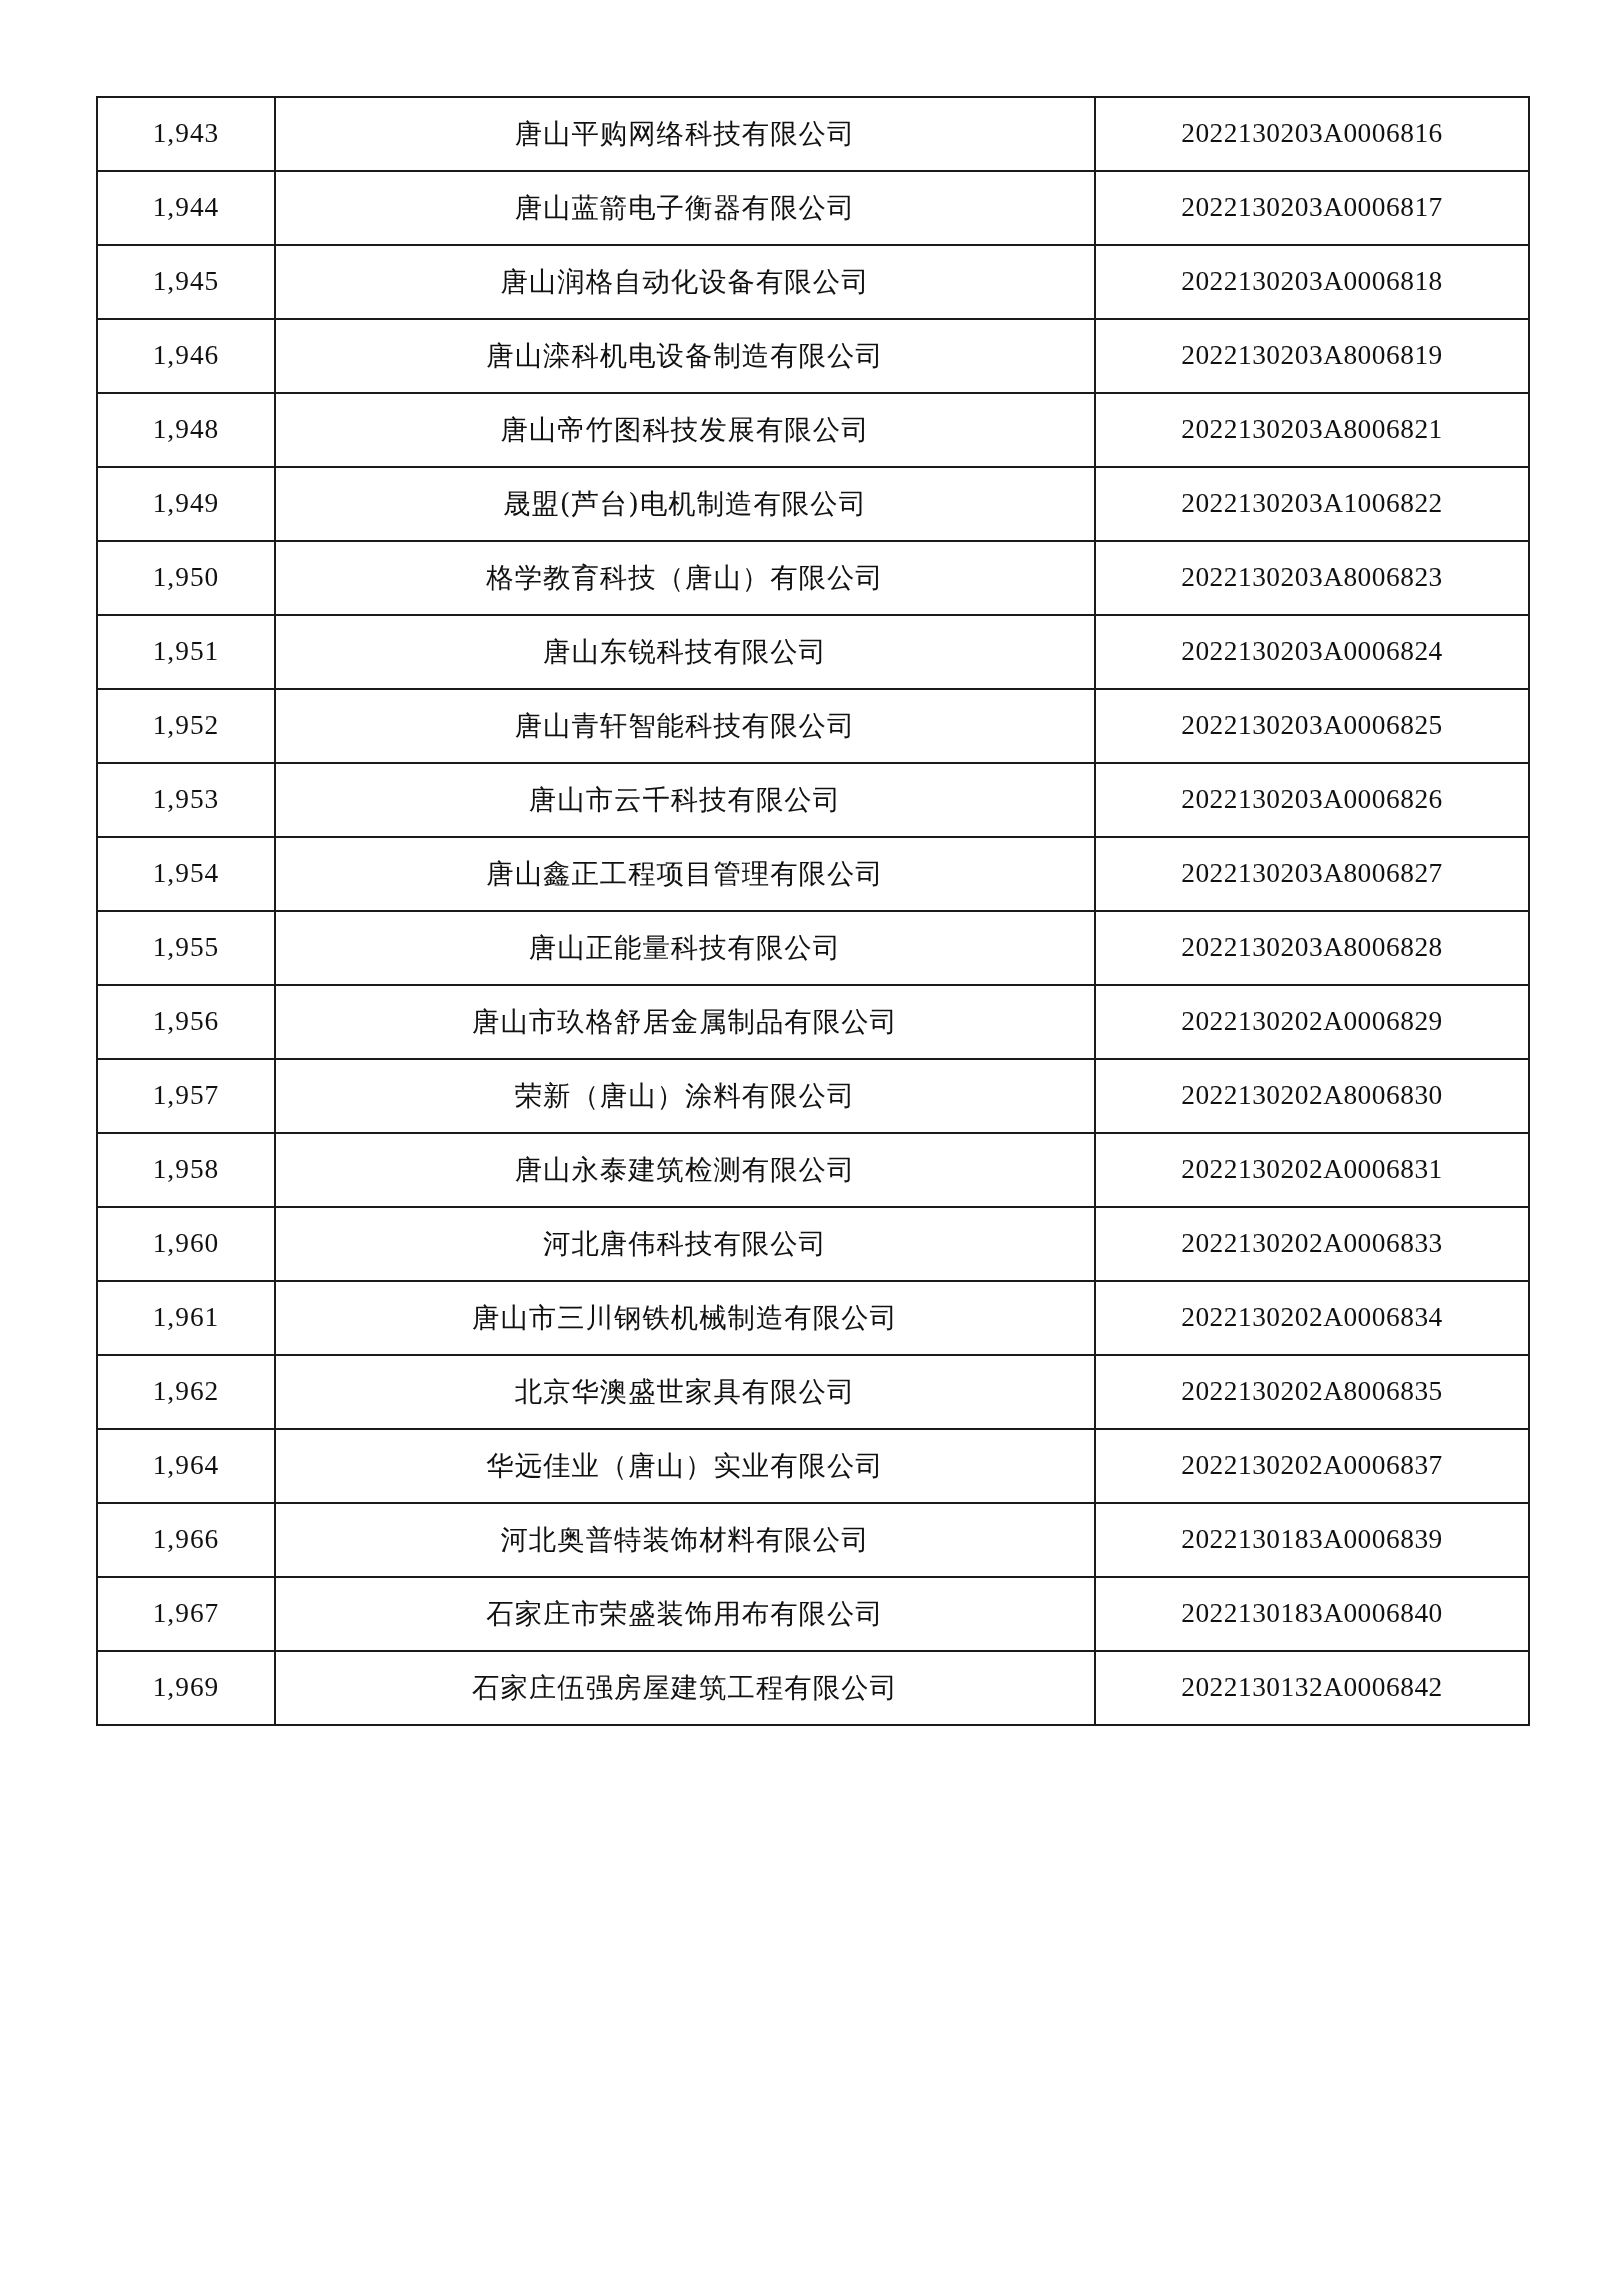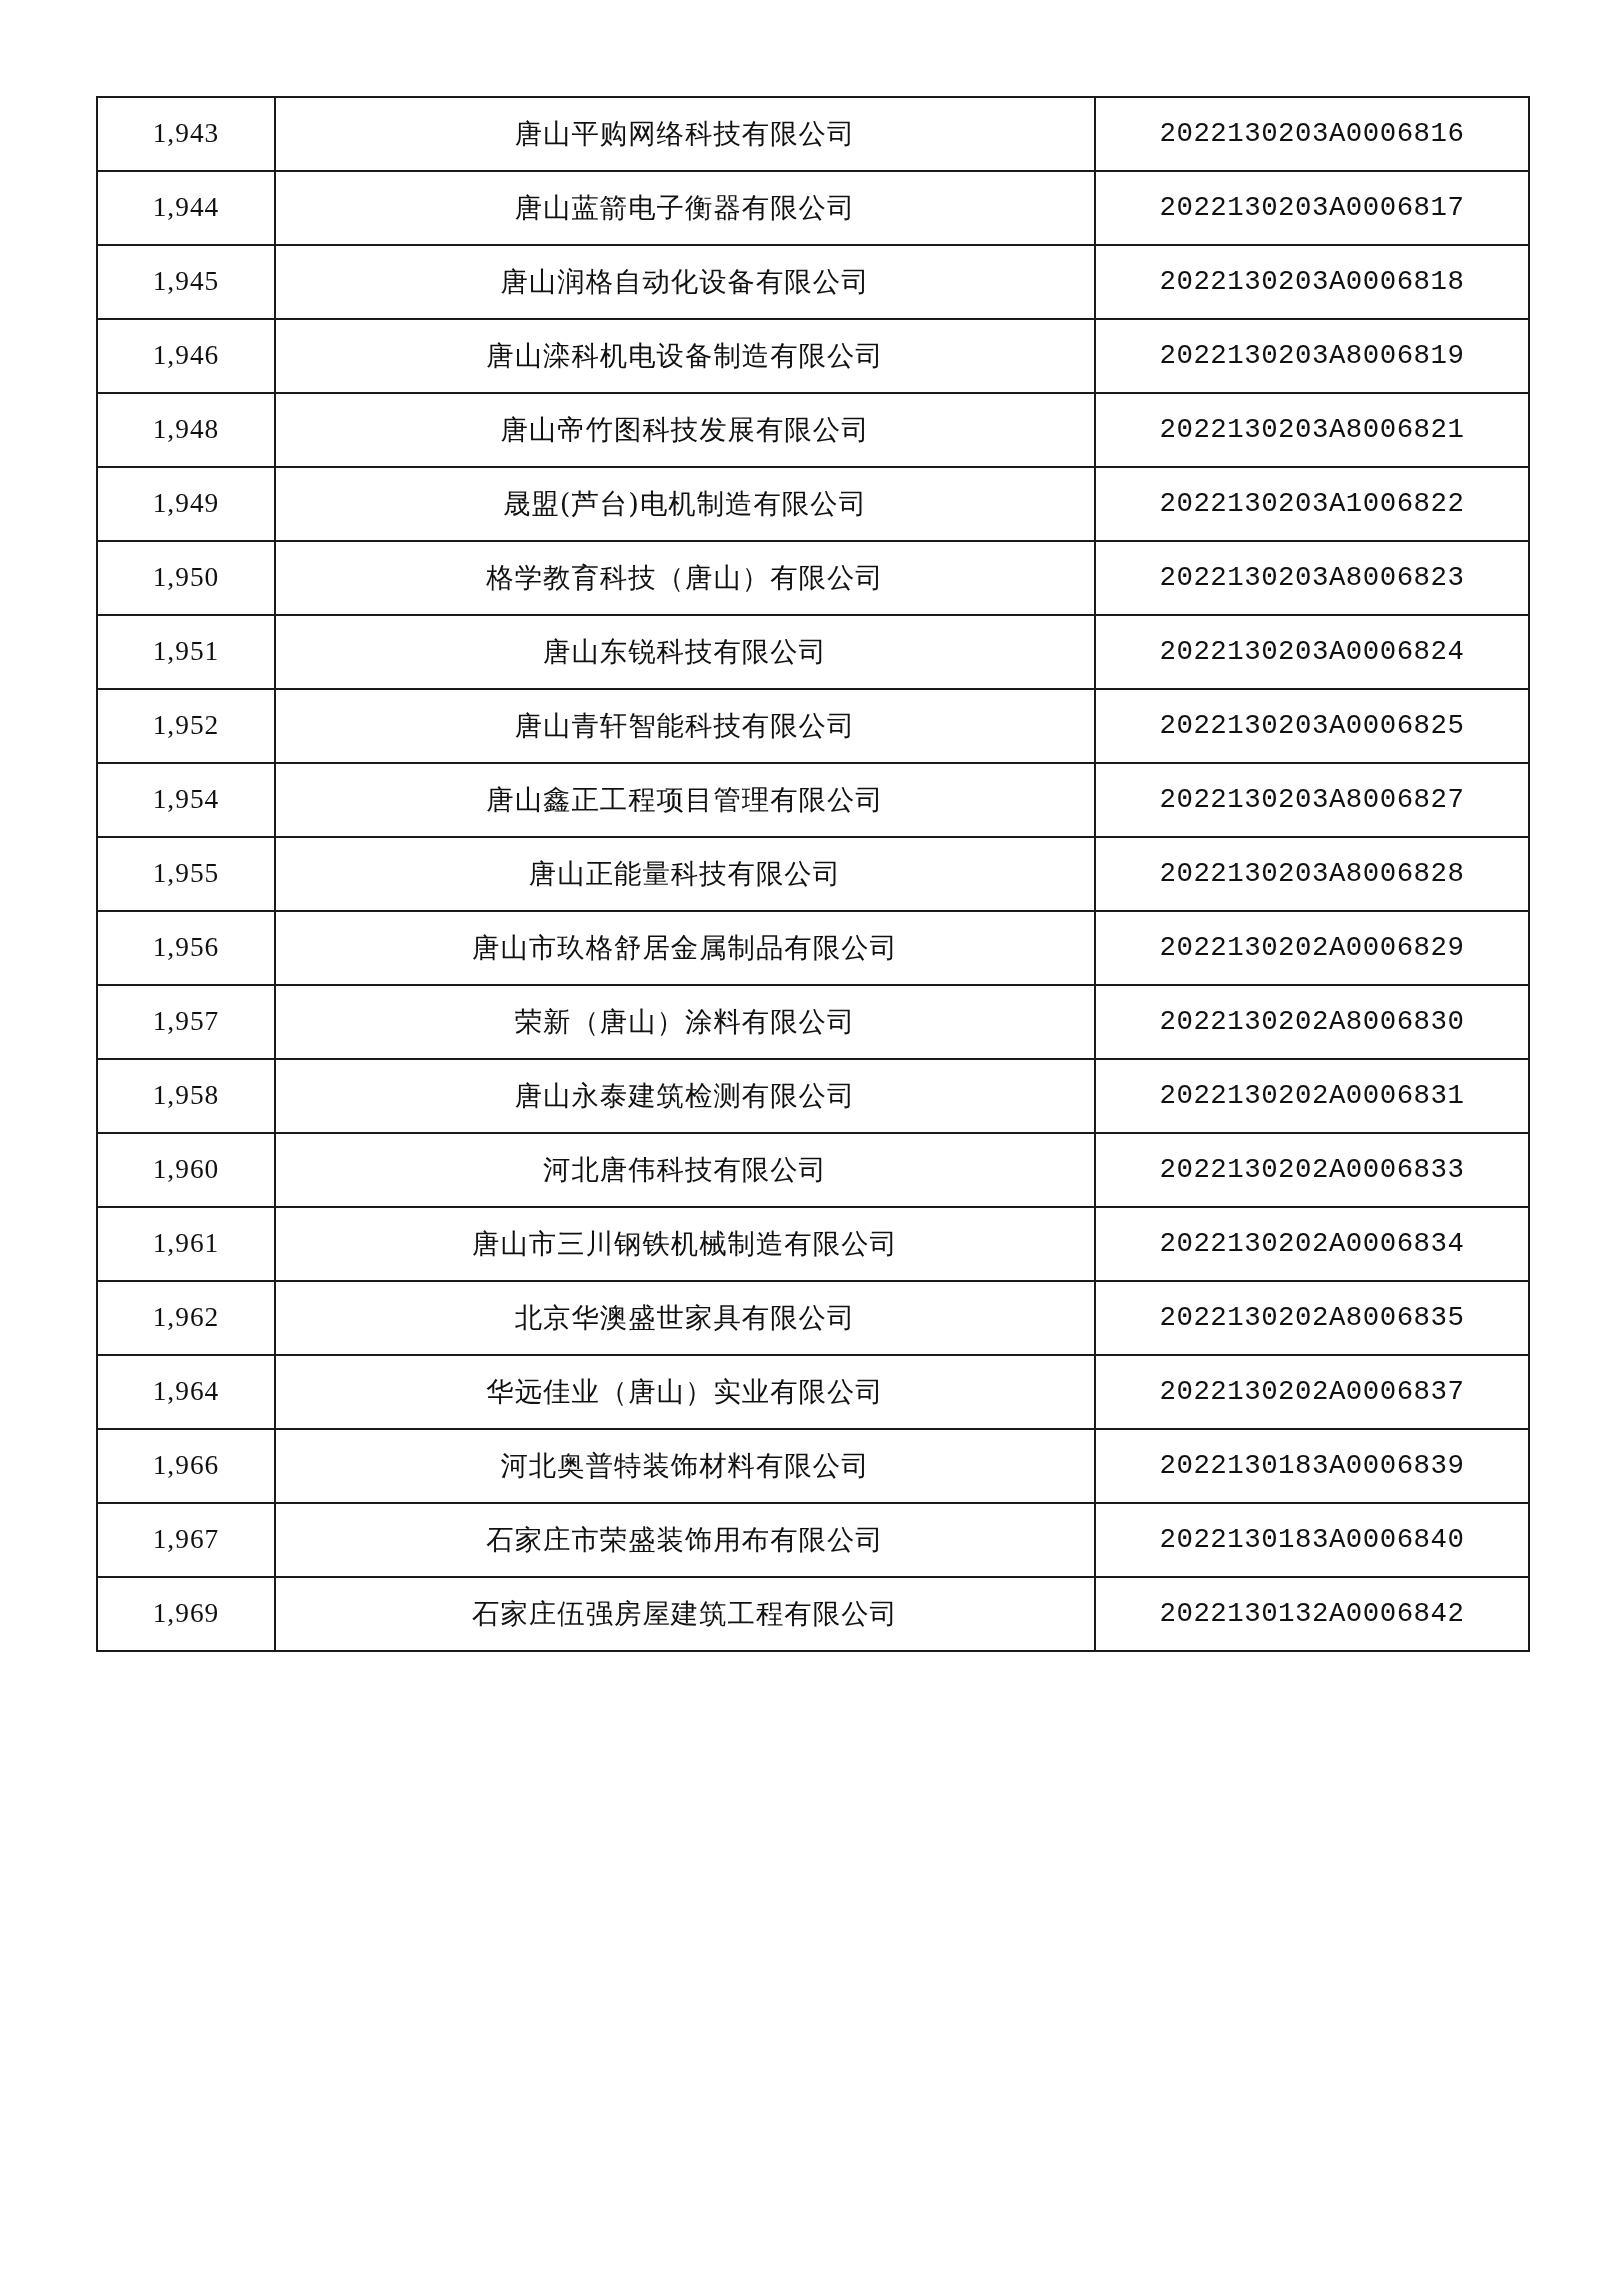--- a/index.html
+++ b/index.html
@@ -40,21 +40,21 @@
       white-space: nowrap;
     }
     table.registry tr td {
       border-top-width: 2.9px;
     }
     col.c-idx { width: 178px; }
     col.c-name { width: 820px; }
     col.c-code { width: 434px; }
     td.idx { font-family: "Liberation Serif", "DejaVu Serif", serif; font-size: 28px; letter-spacing: 1px; }
     td.name { font-family: "DejaVu Serif", "Liberation Serif", serif; font-size: 27.4px; letter-spacing: 1px; margin-top: 28px; }
-    td.code { font-family: Liberation Mono, monospace; font-size: 28px; letter-spacing: 0.5px; margin-left: 27px; }
+    td.code { font-family: Liberation Serif, serif; font-size: 28px; letter-spacing: 0.5px; margin-left: 27px; }
   </style>
 </head>
 <body>
 
 <div class="page">
   <table class="registry">
     <colgroup>
       <col class="c-idx">
       <col class="c-name">
       <col class="c-code">
@@ -97,20 +97,25 @@
         </tr>
         <tr>
           <td class="idx">1,951</td>
           <td class="name">唐山东锐科技有限公司</td>
           <td class="code">2022130203A0006824</td>
         </tr>
         <tr>
           <td class="idx">1,952</td>
           <td class="name">唐山青轩智能科技有限公司</td>
           <td class="code">2022130203A0006825</td>
+        </tr>
+        <tr>
+          <td class="idx">1,953</td>
+          <td class="name">唐山市云千科技有限公司</td>
+          <td class="code">2022130203A0006826</td>
         </tr>
         <tr>
           <td class="idx">1,954</td>
           <td class="name">唐山鑫正工程项目管理有限公司</td>
           <td class="code">2022130203A8006827</td>
         </tr>
         <tr>
           <td class="idx">1,955</td>
           <td class="name">唐山正能量科技有限公司</td>
           <td class="code">2022130203A8006828</td>

